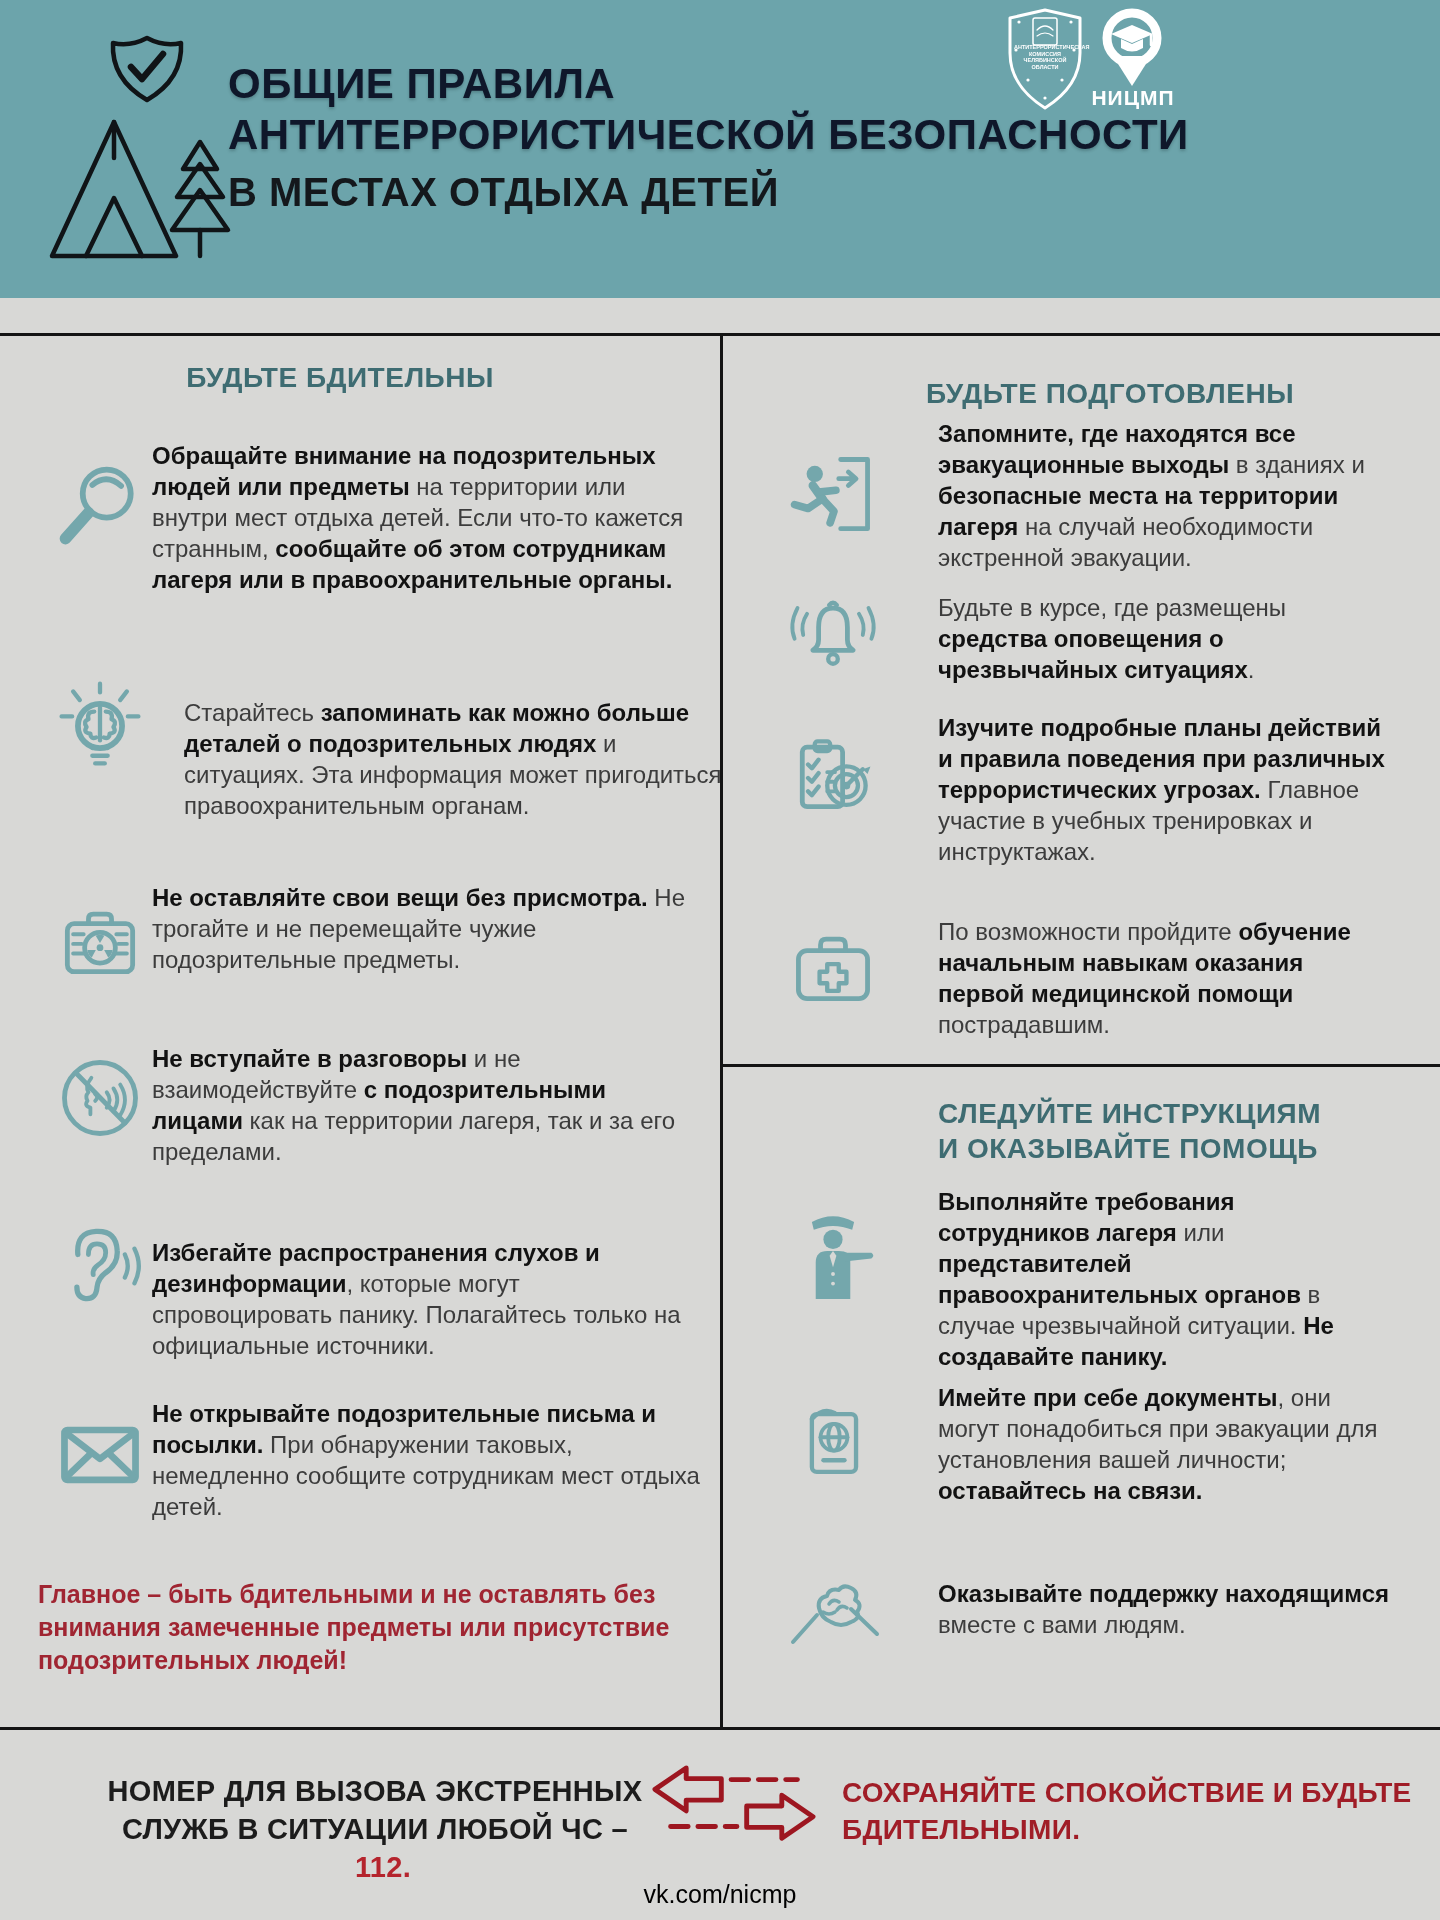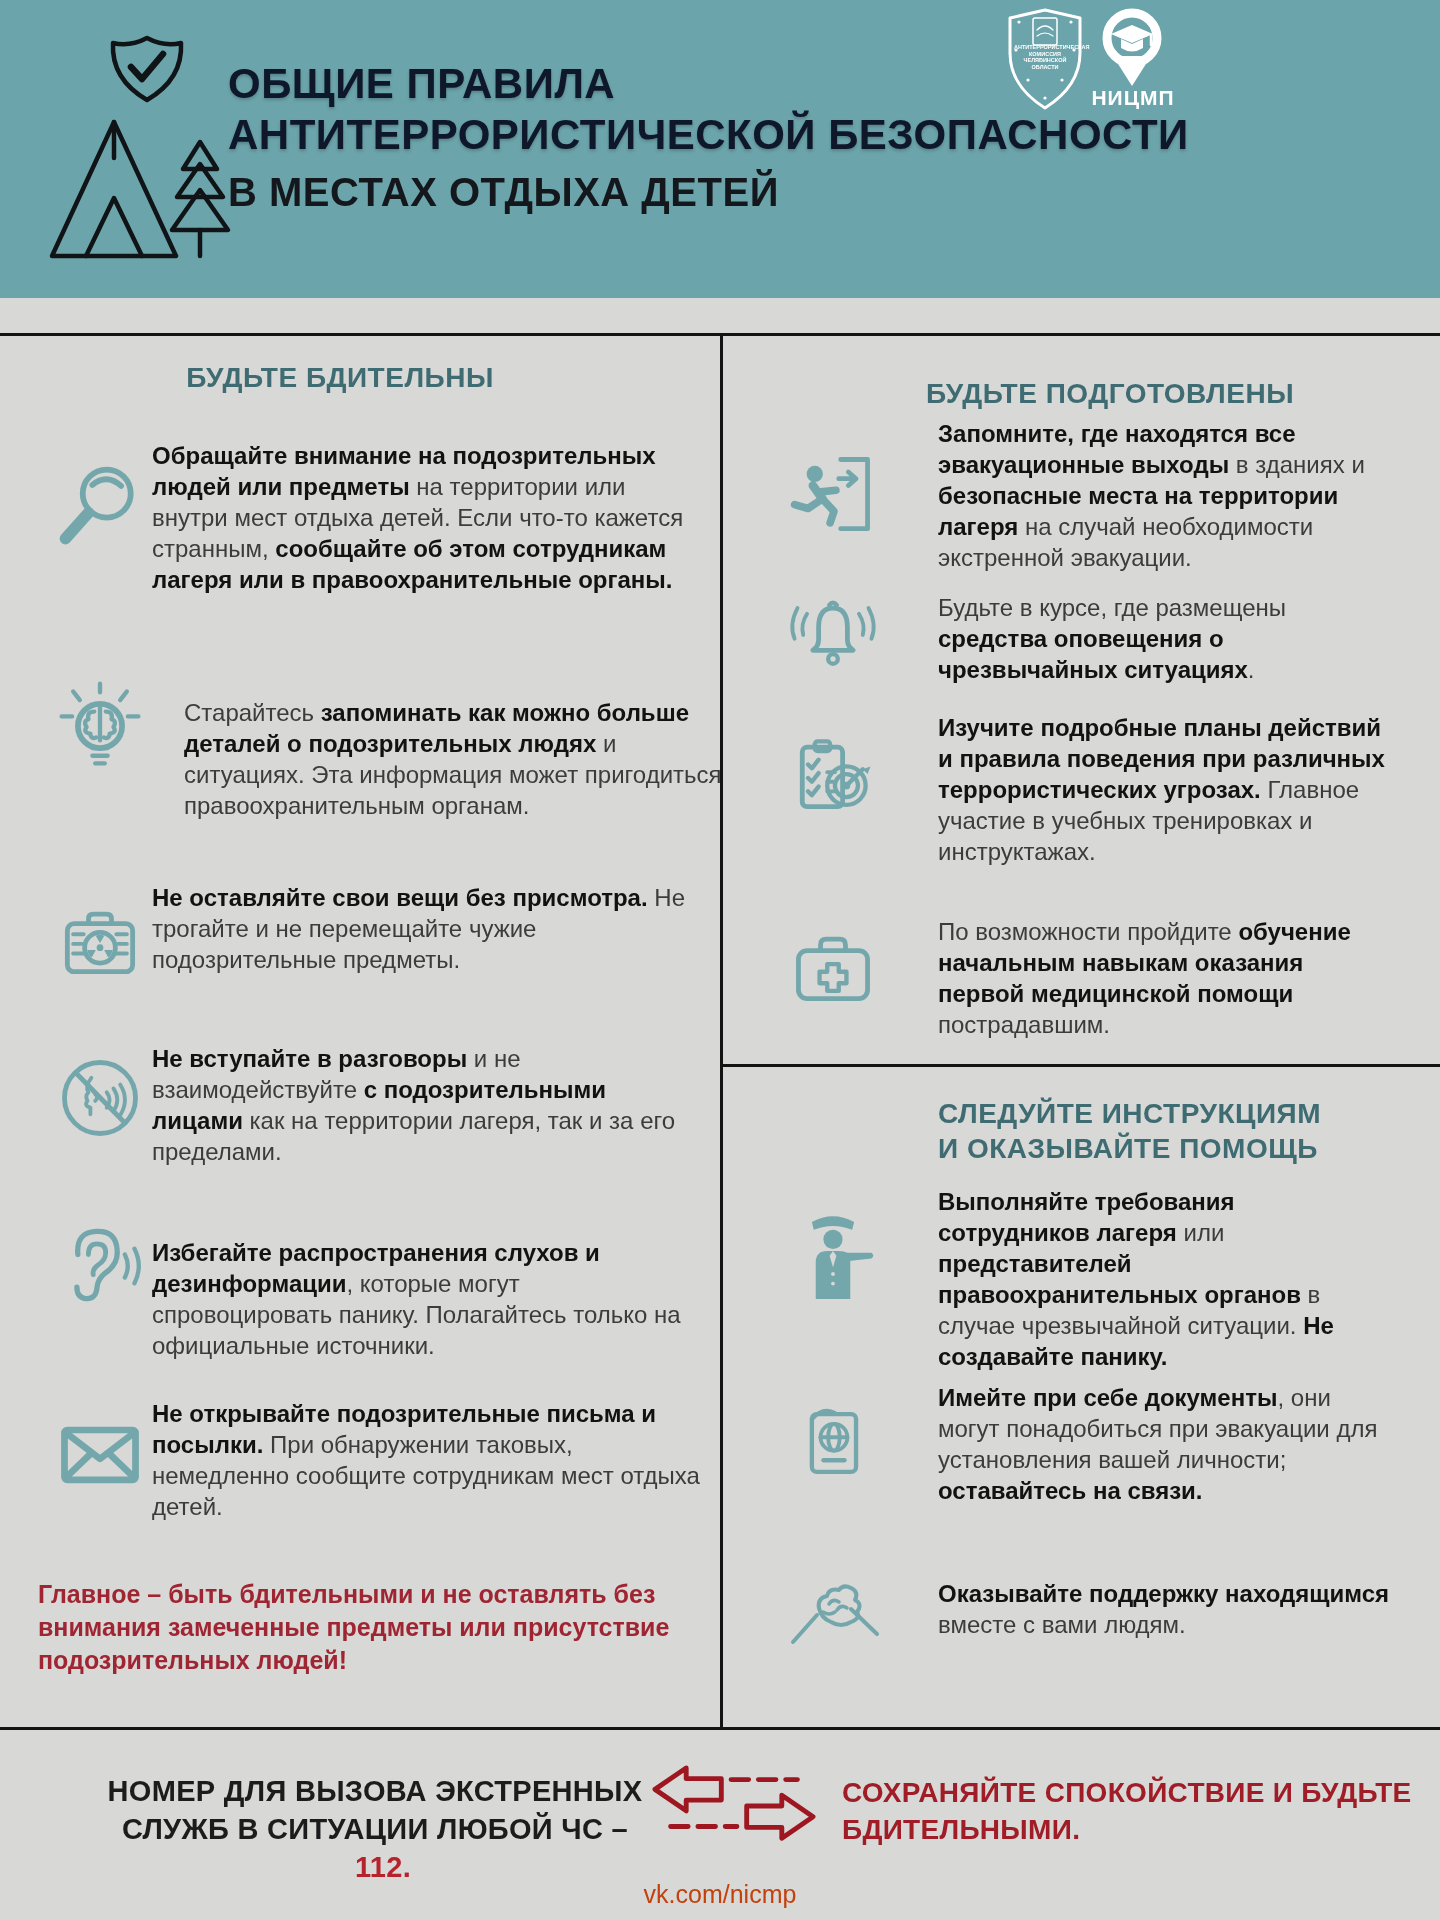--- a/index.html
+++ b/index.html
@@ -34,21 +34,21 @@
   .ticon .f{fill:var(--icon);stroke:none;}
   .ticon .bgf{fill:var(--bg);stroke:none;}
   .blk *{stroke:#101417;stroke-width:4.5;fill:none;stroke-linecap:round;stroke-linejoin:round;}
   .wht *{stroke:#fff;fill:none;stroke-linecap:round;stroke-linejoin:round;}
   .wht .wf{fill:#fff;stroke:none;}
   .redic *{stroke:var(--redarrow);stroke-width:5;fill:none;stroke-linejoin:round;stroke-linecap:round;}
   
   .emg{color:#1C1C1C;font-size:29px;line-height:38px;font-weight:700;text-align:center;letter-spacing:.3px;}
   .emg .num{color:var(--redbright);margin-left:16px;}
   .calm{color:var(--redcalm);font-size:28px;line-height:37px;font-weight:700;letter-spacing:.3px;}
-  .site{width:1440px;text-align:center;color:#c2410c;font-size:25px;}
+  .site{width:1440px;text-align:center;color:#000000;font-size:25px;}
 </style>
 </head>
 <body>
 
 <div class="poster">
 
   <div class="abs hdr"></div>
 
   <svg class="abs blk" style="left:42px;top:26px;" width="190" height="240" viewBox="0 0 190 240">
     <path d="M105 12 Q122 21 139 17 Q141 53 105 74 Q69 53 71 17 Q88 21 105 12 Z"></path>

